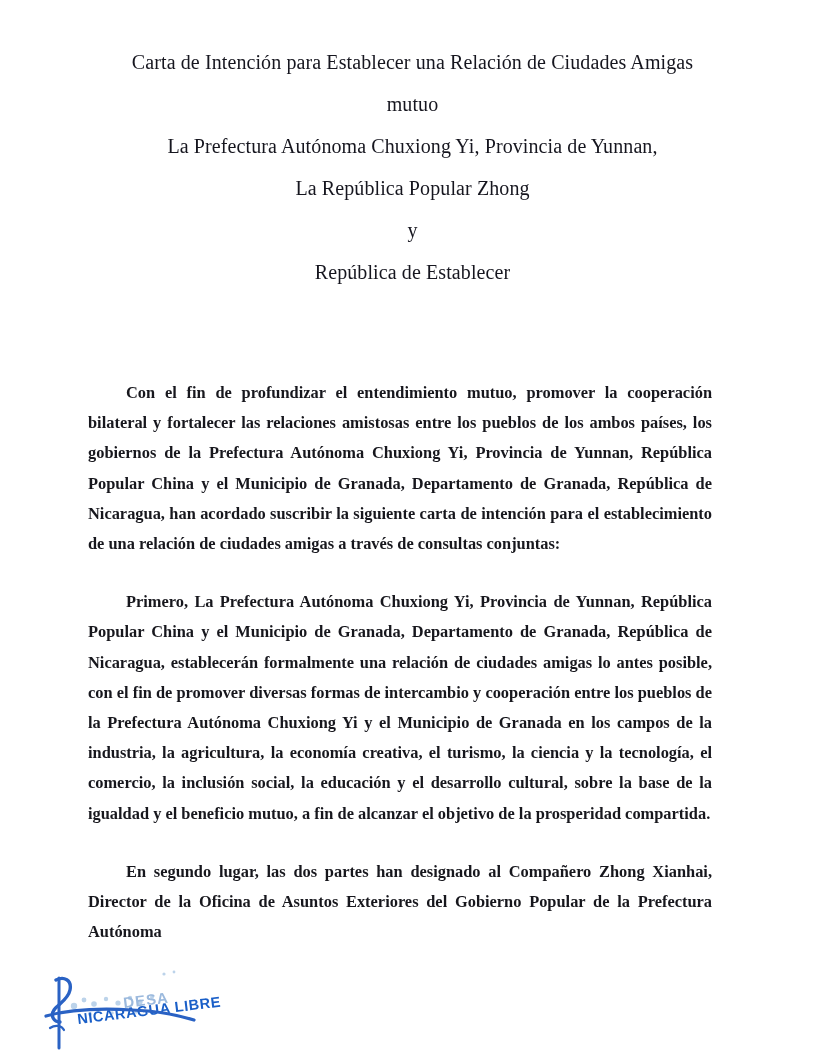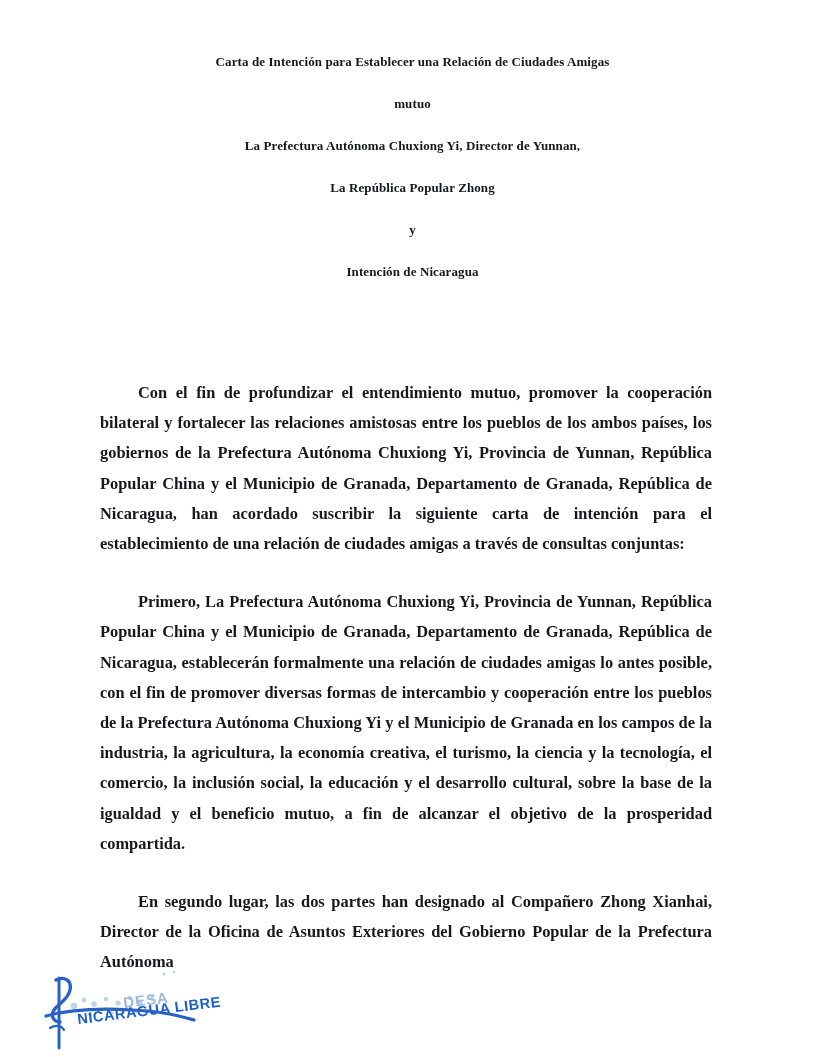--- a/index.html
+++ b/index.html
@@ -21,44 +21,44 @@
 
   
   .heading-block {
     position: absolute;
     left: 90px;
     top: 48px;
     width: 645px;
   }
   .heading-line {
     text-align: center;
-    font-weight: bold;
+    font-weight: normal;
     color: #16161f;
-    font-size: 13px;
+    font-size: 20px;
     letter-spacing: 0.1px;
     height: 42px;
     line-height: 28px;
     white-space: nowrap;
   }
 
   
   .body-block {
     position: absolute;
     left: 88px;
     top: 378px;
     width: 624px;
   }
   .para {
     text-align: justify;
     text-justify: inter-word;
     color: #17171d;
     font-size: 16.4px;
     line-height: 30.2px;
     text-indent: 38px;
-    margin: 0 0 28px 12px;
+    margin: 0 0 28px 0;
     font-weight: 600;
   }
   .para.p2 { margin-top: 22px; }
   .para.p3 { margin-top: 20px; }
 
   
   .stamp-area {
     position: absolute;
     left: 28px;
     top: 966px;
@@ -89,24 +89,24 @@
   .stamp-fleck { fill: #bcd3ea; }
 </style>
 </head>
 <body>
 
 <div id="page">
 
   <div class="heading-block">
     <div class="heading-line">Carta de Intención para Establecer una Relación de Ciudades Amigas</div>
     <div class="heading-line">mutuo</div>
-    <div class="heading-line">La Prefectura Autónoma Chuxiong Yi, Director de Yunnan,</div>
+    <div class="heading-line">La Prefectura Autónoma Chuxiong Yi, Provincia de Yunnan,</div>
     <div class="heading-line">La República Popular Zhong</div>
     <div class="heading-line">y</div>
-    <div class="heading-line">Intención de Nicaragua</div>
+    <div class="heading-line">República de Establecer</div>
   </div>
 
   <div class="body-block">
     <p class="para p1">Con el fin de profundizar el entendimiento mutuo, promover la cooperación bilateral y fortalecer las relaciones amistosas entre los pueblos de los ambos países, los gobiernos de la Prefectura Autónoma Chuxiong Yi, Provincia de Yunnan, República Popular China y el Municipio de Granada, Departamento de Granada, República de Nicaragua, han acordado suscribir la siguiente carta de intención para el establecimiento de una relación de ciudades amigas a través de consultas conjuntas:</p>
     <p class="para p2">Primero, La Prefectura Autónoma Chuxiong Yi, Provincia de Yunnan, República Popular China y el Municipio de Granada, Departamento de Granada, República de Nicaragua, establecerán formalmente una relación de ciudades amigas lo antes posible, con el fin de promover diversas formas de intercambio y cooperación entre los pueblos de la Prefectura Autónoma Chuxiong Yi y el Municipio de Granada en los campos de la industria, la agricultura, la economía creativa, el turismo, la ciencia y la tecnología, el comercio, la inclusión social, la educación y el desarrollo cultural, sobre la base de la igualdad y el beneficio mutuo, a fin de alcanzar el objetivo de la prosperidad compartida.</p>
     <p class="para p3">En segundo lugar, las dos partes han designado al Compañero Zhong Xianhai, Director de la Oficina de Asuntos Exteriores del Gobierno Popular de la Prefectura Autónoma</p>
   </div>
 
   <div class="stamp-area">
     <svg class="stamp-svg" width="205" height="92" viewBox="0 0 205 92">

